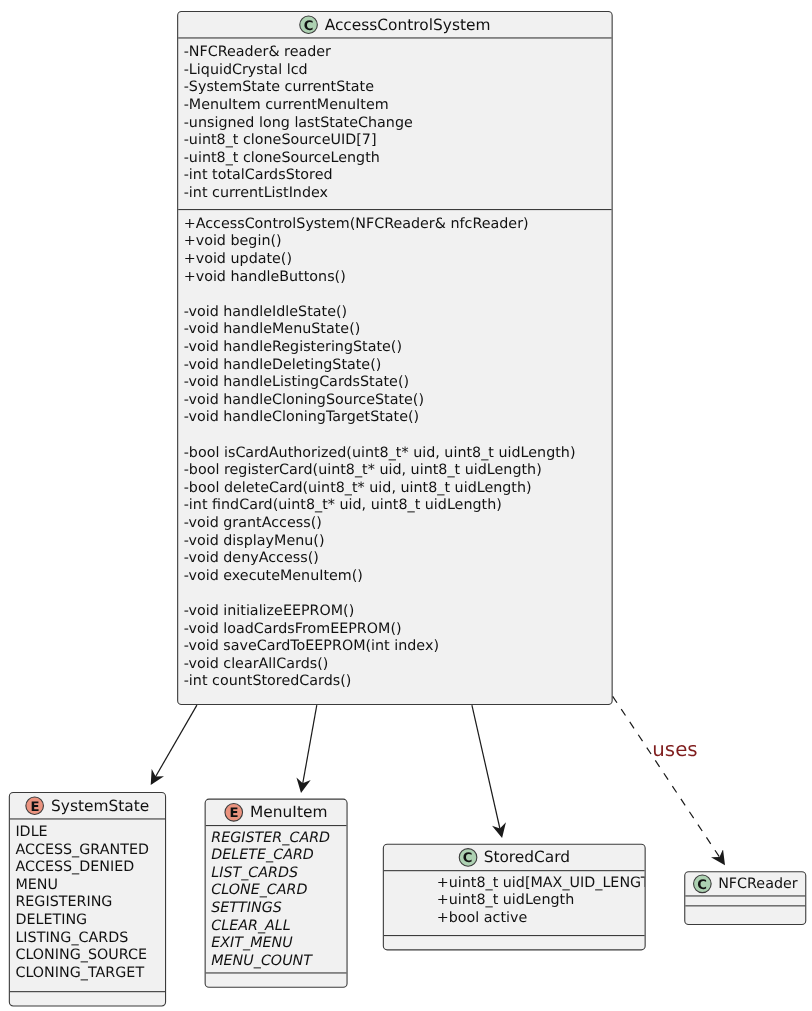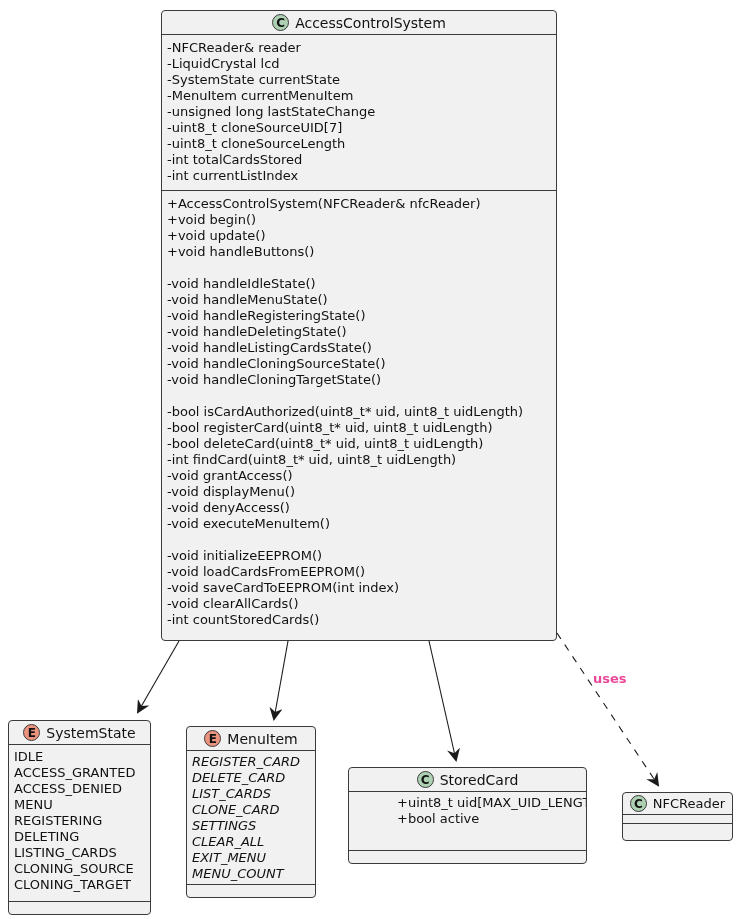--- a/index.html
+++ b/index.html
@@ -68,24 +68,23 @@
   }
   .member-line { height: 16px; }
   .edges {
     position: absolute;
     left: 0;
     top: 0;
     pointer-events: none;
   }
   .edge-label {
     position: absolute;
-    font-size: 13px;
-    color: #ec4899;
+    font-size: 18px;
+    color: #7f1d1d;
     white-space: nowrap;
-    font-weight: bold;
   }
 </style>
 </head>
 <body>
 
 <div class="canvas">
 
   <div class="uml-box" style="left:161px; top:10px; width:396px; height:631px;">
     <div class="uml-header">
       <span class="spot spot-c">C</span>
@@ -170,20 +169,21 @@
     <div class="uml-section" style="height:12px; flex:0 0 auto; padding:0;"></div>
   </div>
 
   <div class="uml-box" style="left:348px; top:767px; width:239px; height:97px;">
     <div class="uml-header">
       <span class="spot spot-c">C</span>
       <span class="uml-title">StoredCard</span>
     </div>
     <div class="uml-section" style="flex:1 1 auto; border-bottom:1px solid var(--border,#3b3b3b); padding-top:3px;padding-left:48px;">
         <div class="member-line">+uint8_t uid[MAX_UID_LENGTH]</div>
+        <div class="member-line">+uint8_t uidLength</div>
         <div class="member-line">+bool active</div>
       </div>
     <div class="uml-section" style="height:12px; flex:0 0 auto; padding:0;"></div>
   </div>
 
   <div class="uml-box" style="left:622px; top:792px; width:111px; height:49px;">
     <div class="uml-header" style="padding:2px 4px;">
       <span class="spot spot-c">C</span>
       <span class="uml-title" style="font-size:13px;">NFCReader</span>
     </div>

